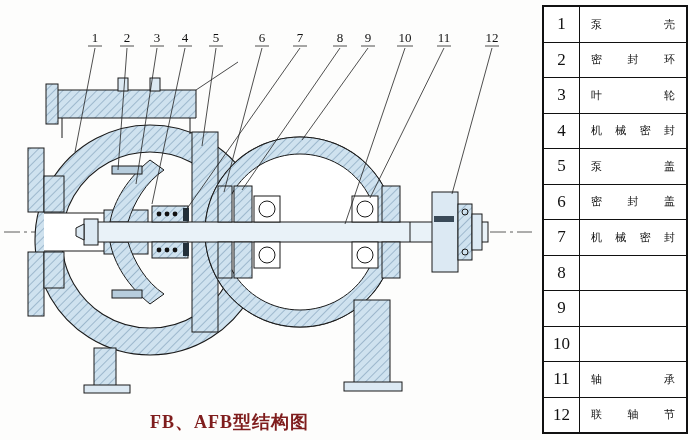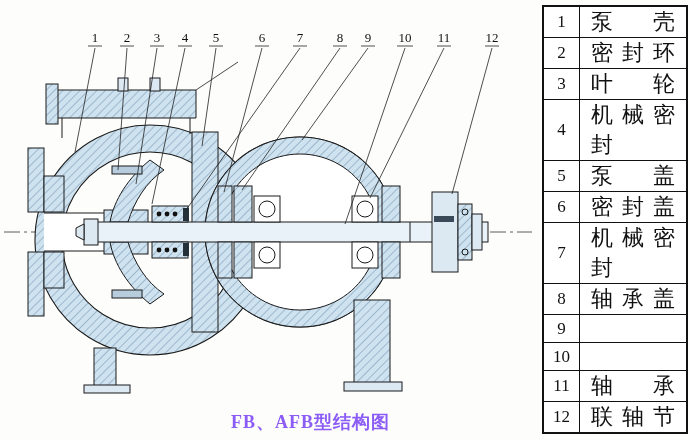--- a/index.html
+++ b/index.html
@@ -2,40 +2,40 @@
 <html><head>
 <meta charset="utf-8">
 <style>
   html,body{margin:0;padding:0;background:#ffffff;}
   #stage{
     position:relative;width:690px;height:440px;background:#fdfdfc;
     font-family:"Liberation Serif","DejaVu Serif",serif;overflow:hidden;
   }
   #diagram-wrap{position:absolute;left:0;top:0;width:536px;height:440px;}
   #caption{
-    position:absolute;left:150px;top:410px;width:240px;text-align:right;
-    font-size:18px;font-weight:bold;color:#8b5cf6;letter-spacing:1px;
+    position:absolute;left:150px;top:410px;width:240px;text-align:left;
+    font-size:18px;font-weight:bold;color:#7f1d1d;letter-spacing:1px;
   }
   
   #parts-table{
     position:absolute;right:2px;top:5px;width:146px;height:429px;
     border:2px solid #111;display:flex;flex-direction:column;background:#fff;
     box-sizing:border-box;
   }
   .prow{flex:1;display:flex;border-bottom:1px solid #111;box-sizing:border-box;}
   .prow:last-child{border-bottom:none;}
   .pnum{
     width:36px;border-right:1px solid #111;display:flex;align-items:center;
     justify-content:center;font-size:17px;color:#111;box-sizing:border-box;
   }
   .pname{
     flex:1;display:flex;align-items:center;padding:0 11px;box-sizing:border-box;
   }
   .pname span{
-    display:inline-block;width:100%;font-size:22px;color:#111;
+    display:inline-block;width:100%;font-size:11px;color:#111;
     text-align:justify;text-align-last:justify;
   }
   svg text{font-family:"Liberation Serif","DejaVu Serif",serif;}
 </style>
 </head>
 <body>
 
 <div id="stage">
 
   <div id="diagram-wrap">
@@ -236,23 +236,20 @@
         </div>
     </div>
     <div class="prow">
       <div class="pnum">7</div>
       <div class="pname">
           <span>机械密封</span>
         </div>
     </div>
     <div class="prow">
       <div class="pnum">8</div>
-      <div class="pname">
-          <span>轴承盖</span>
-        </div>
     </div>
     <div class="prow">
       <div class="pnum">9</div>
     </div>
     <div class="prow">
       <div class="pnum">10</div>
     </div>
     <div class="prow">
       <div class="pnum">11</div>
       <div class="pname">

